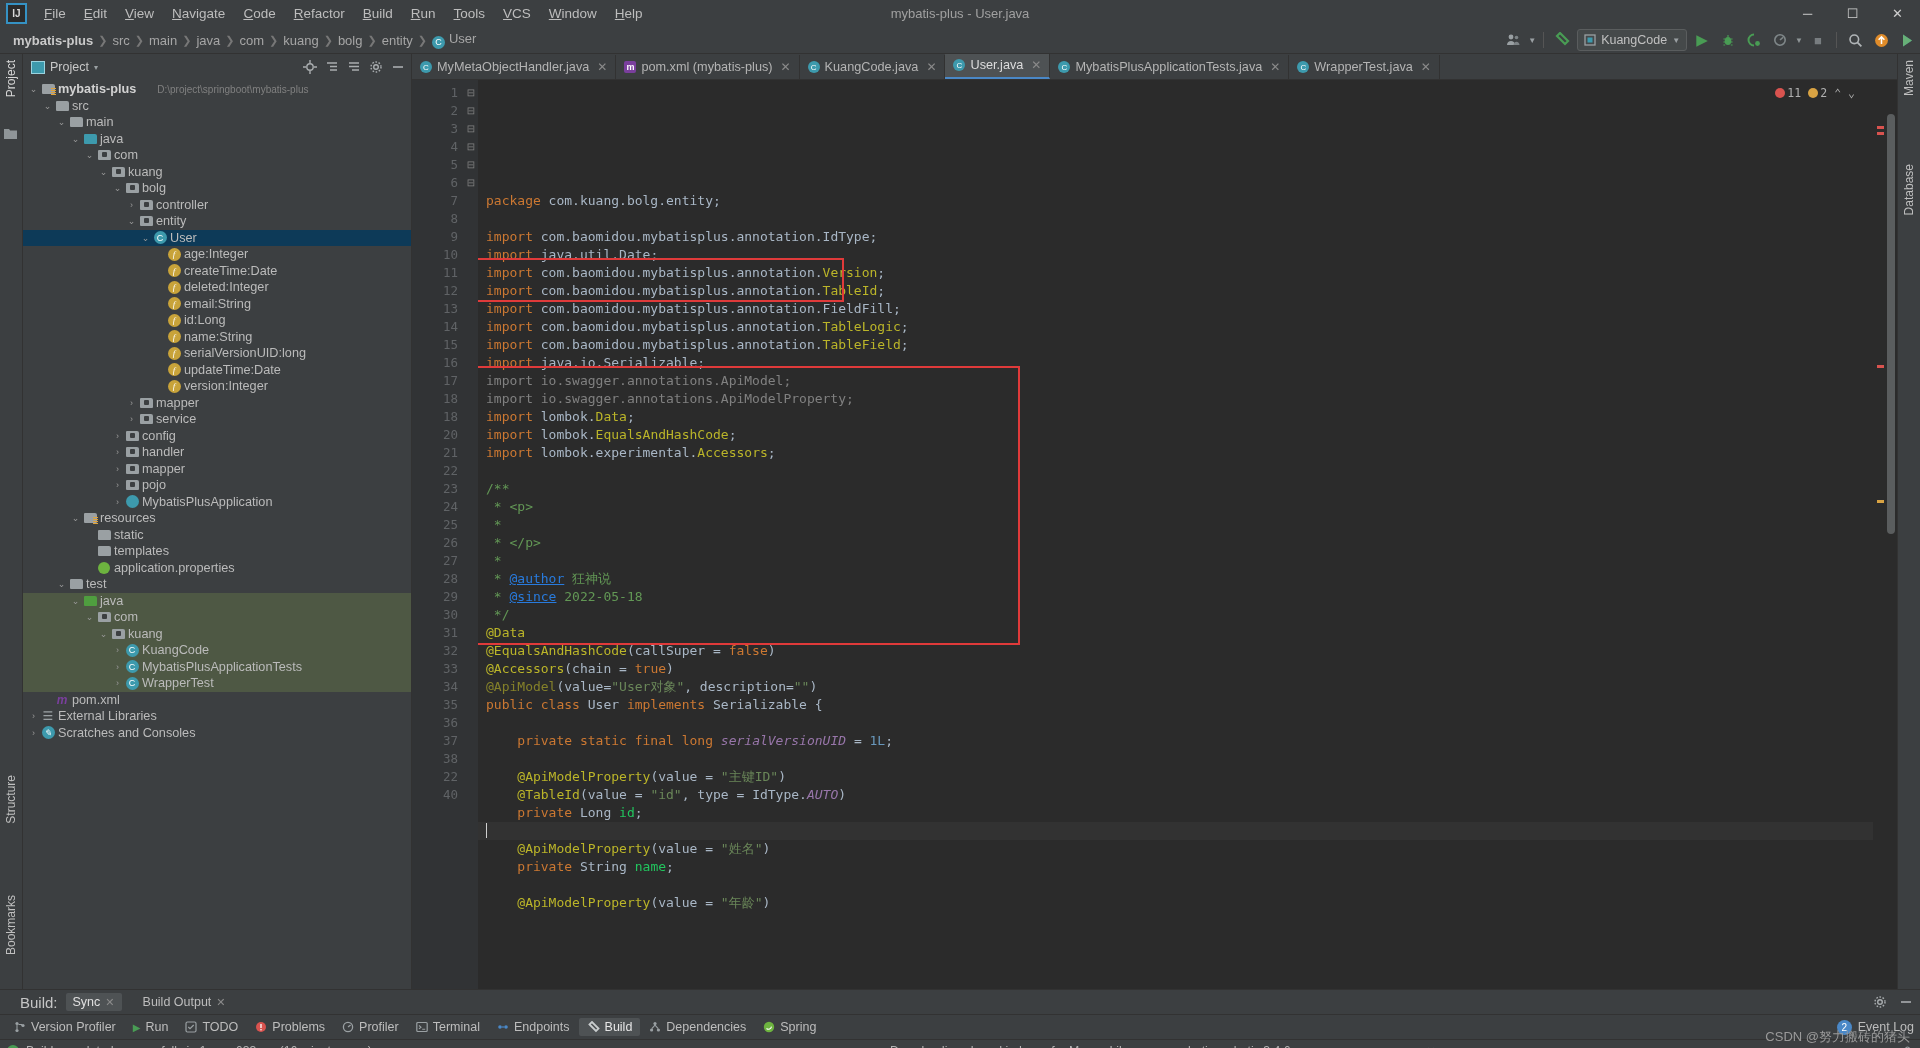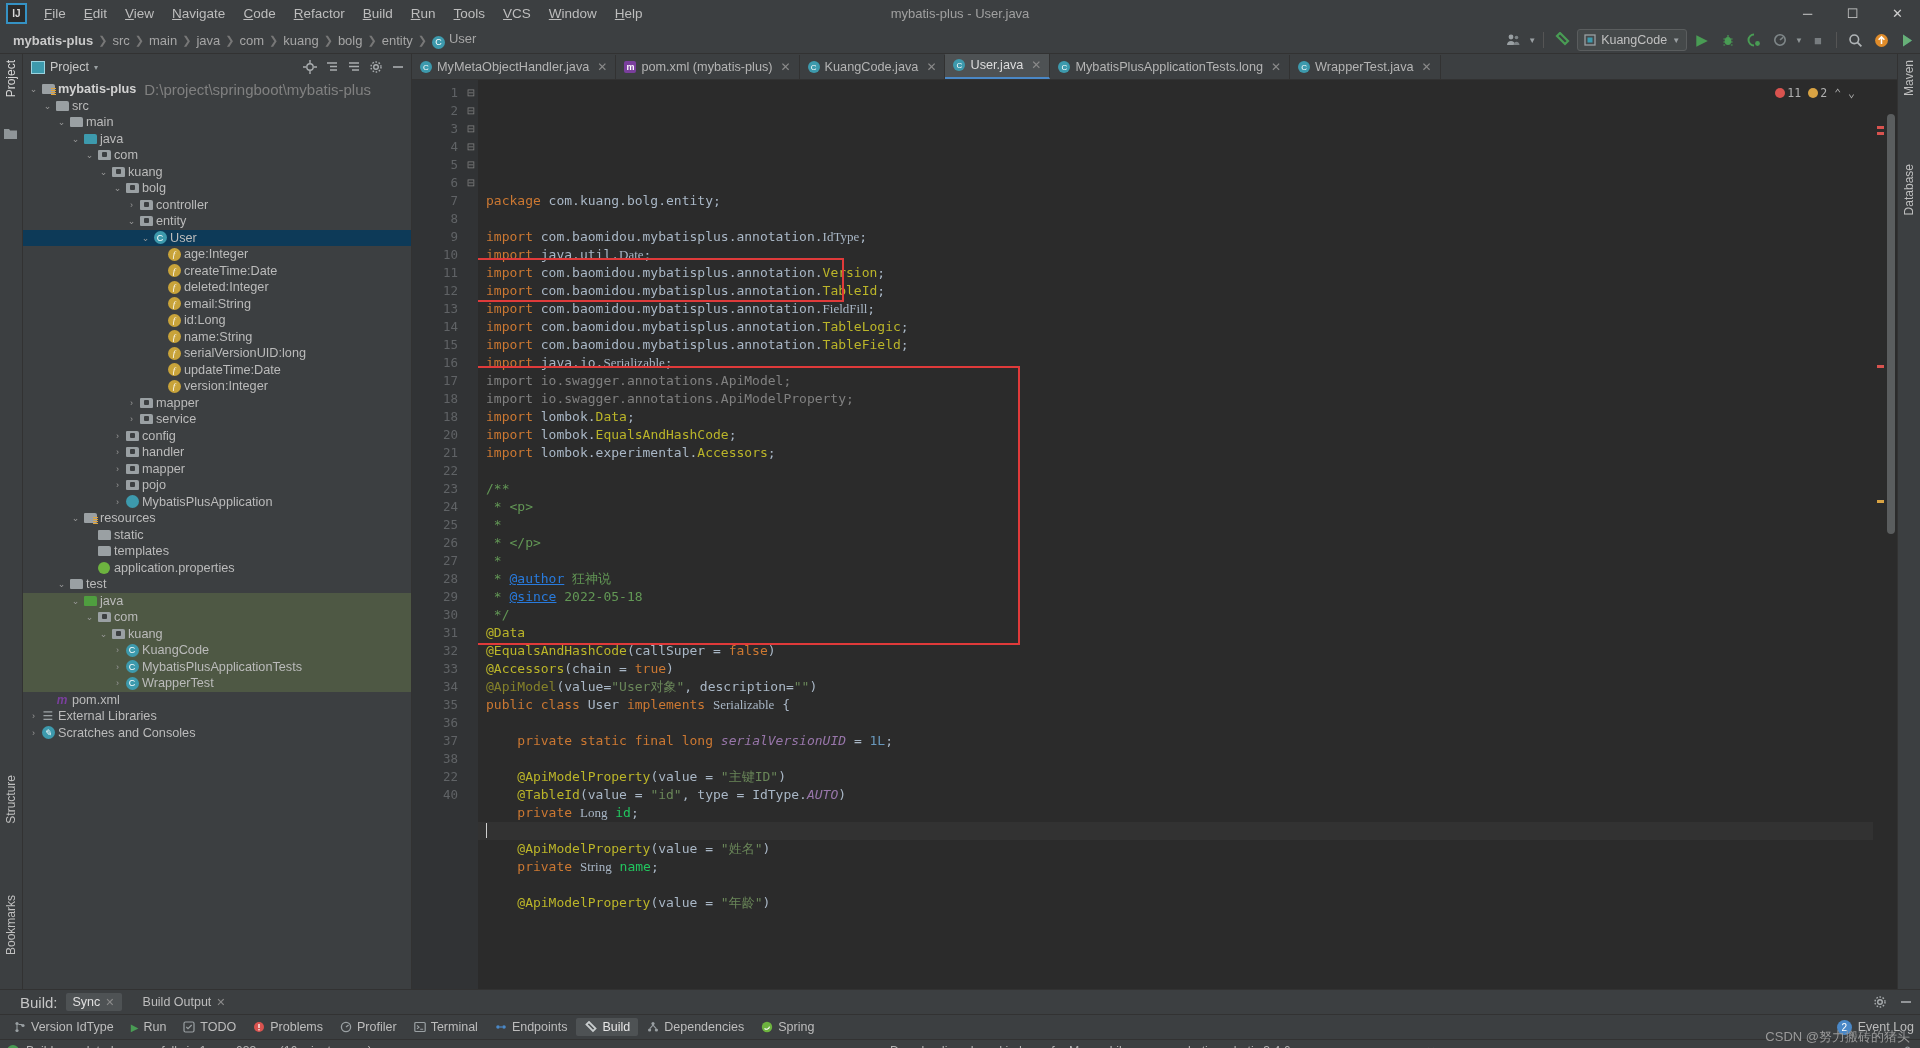--- a/index.html
+++ b/index.html
@@ -53,21 +53,21 @@
   .projhdr .acts{position:absolute;right:3px;display:flex;gap:2px;}
   .hicon{width:20px;height:20px;display:flex;align-items:center;justify-content:center;color:#a9adaf;font-size:13px;}
   .tree{flex:1;overflow:hidden;padding-top:1px;font-size:12.7px;}
   .tn{height:16.5px;display:flex;align-items:center;white-space:nowrap;padding-left:4px;}
   .tn.sel{background:#0d3a58;}
   .tn.mod{background:#4e5844;}
   .arrow{width:13px;display:inline-block;text-align:center;color:#9a9a9a;font-size:9px;flex:0 0 13px;}
   .ico{width:16px;display:inline-flex;justify-content:center;align-items:center;flex:0 0 16px;margin-right:2px;}
   .lab{color:#bbbbbb;}
   .lab.bold{font-weight:bold;color:#d2d2d2;}
-  .path{color:#808080;margin-left:8px;font-size:15px;}
+  .path{color:#808080;margin-left:21px;font-size:10px;}
   .fold{width:13px;height:10px;background:#9aa0a3;border-radius:1px 2px 1px 1px;position:relative;}
   .fold.blue{background:#3d9aad;}
   .fold.green{background:#4f9e3f;}
   .fold.src{background:#9aa0a3;}
   .fold.src:after{content:"";position:absolute;right:-1px;bottom:-1px;width:5px;height:7px;
                   background:repeating-linear-gradient(to bottom,#e0a33a 0 1px,transparent 1px 2px);}
   .fold.pkg:after{content:"";position:absolute;left:4px;top:2px;width:5px;height:5px;background:#3c3f41;border-radius:1px;}
   .cir{width:13px;height:13px;border-radius:50%;display:flex;align-items:center;justify-content:center;
        font-size:9px;color:#fff;font-style:italic;font-family:"Liberation Serif",serif;}
   .cir.c{background:#3d9aad;font-style:normal;font-family:"Liberation Sans",sans-serif;}
@@ -90,21 +90,21 @@
   .gutter{width:46px;background:#313335;text-align:right;padding-right:6px;color:#606366;
           font-size:12.5px;font-family:"DejaVu Sans Mono",monospace;line-height:18px;padding-top:4px;flex:0 0 46px;}
   .foldcol{width:14px;background:#313335;flex:0 0 14px;padding-top:4px;line-height:18px;
            color:#808080;font-size:10px;text-align:center;}
   .code{flex:1;padding-top:4px;line-height:18px;font-family:"DejaVu Sans Mono",monospace;
         font-size:13px;white-space:pre;color:#a9b7c6;padding-left:8px;overflow:hidden;position:relative;}
   .errstrip{width:12px;background:#2b2b2b;position:relative;flex:0 0 12px;}
   .scrollrail{width:12px;background:#2b2b2b;position:relative;flex:0 0 12px;}
 
   .kw{color:#cc7832;} .str{color:#6a8759;} .ann{color:#bbb529;} .num{color:#6897bb;} .doc{color:#629755;}
-  .typ{color:#a9b7c6;font-family:Liberation Serif, serif;} .fld{color:#22c55e;} .stat{color:#9876aa;font-style:italic;} .grey{color:#808080;}
+  .typ{color:#a9b7c6;} .fld{color:#22c55e;} .stat{color:#9876aa;font-style:italic;} .grey{color:#808080;}
   .hl-line{background:#323232;}
 
   .redbox{position:absolute;border:2px solid #e03a3a;pointer-events:none;}
   .caret{display:inline-block;width:1px;height:15px;background:#d0d0d0;vertical-align:-3px;}
 
   .inspect{position:absolute;right:18px;top:4px;display:flex;align-items:center;gap:7px;font-size:11.5px;color:#b0b0b0;z-index:5;}
   .dot{width:10px;height:10px;border-radius:50%;display:inline-block;margin-right:2px;vertical-align:-1px;}
   .dot.red{background:#d9534f;} .dot.yel{background:#d9a343;}
 
   
@@ -644,21 +644,21 @@
             <span>KuangCode.java</span>
             <span class="x">✕</span>
           </div>
           <div class="tab active">
             <span class="tabico">C</span>
             <span>User.java</span>
             <span class="x">✕</span>
           </div>
           <div class="tab">
             <span class="tabico">C</span>
-            <span>MybatisPlusApplicationTests.long</span>
+            <span>MybatisPlusApplicationTests.java</span>
             <span class="x">✕</span>
           </div>
           <div class="tab">
             <span class="tabico">C</span>
             <span>WrapperTest.java</span>
             <span class="x">✕</span>
           </div>
         </div>
       <div class="editorbody">
         <div class="gutter" id="gutter">
@@ -805,21 +805,21 @@
     <div id="twitems" style="display:flex;gap:1px">
         <div class="tw">
           <span style="display:inline-flex">
             <svg width="12" height="12" viewBox="0 0 12 12">
               <circle cx="3" cy="2.5" r="1.6" fill="#9aa0a3"></circle>
               <circle cx="3" cy="9.5" r="1.6" fill="#9aa0a3"></circle>
               <circle cx="9" cy="4.5" r="1.6" fill="#9aa0a3"></circle>
               <path d="M3 4v4M4.5 3.5h3v1" stroke="#9aa0a3" stroke-width="1.1" fill="none"></path>
             </svg>
           </span>
-          <span>Version IdType</span>
+          <span>Version Profiler</span>
         </div>
         <div class="tw">
           <span style="display:inline-flex">
             <span style="color:#499c54;font-size:10px">▶</span>
           </span>
           <span>Run</span>
         </div>
         <div class="tw">
           <span style="display:inline-flex">
             <svg width="12" height="12" viewBox="0 0 12 12">

